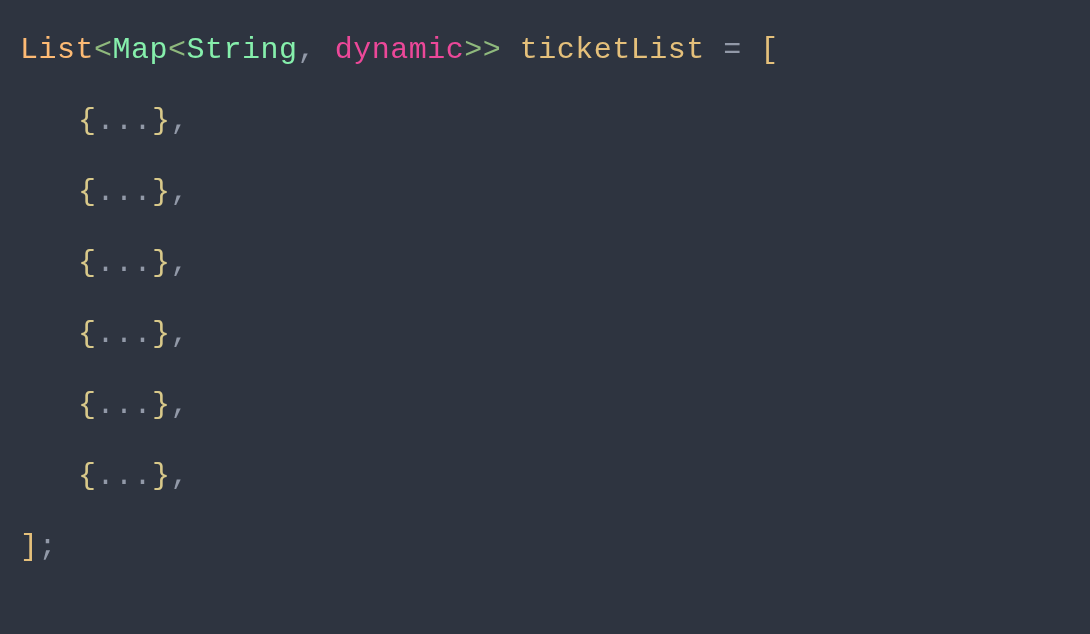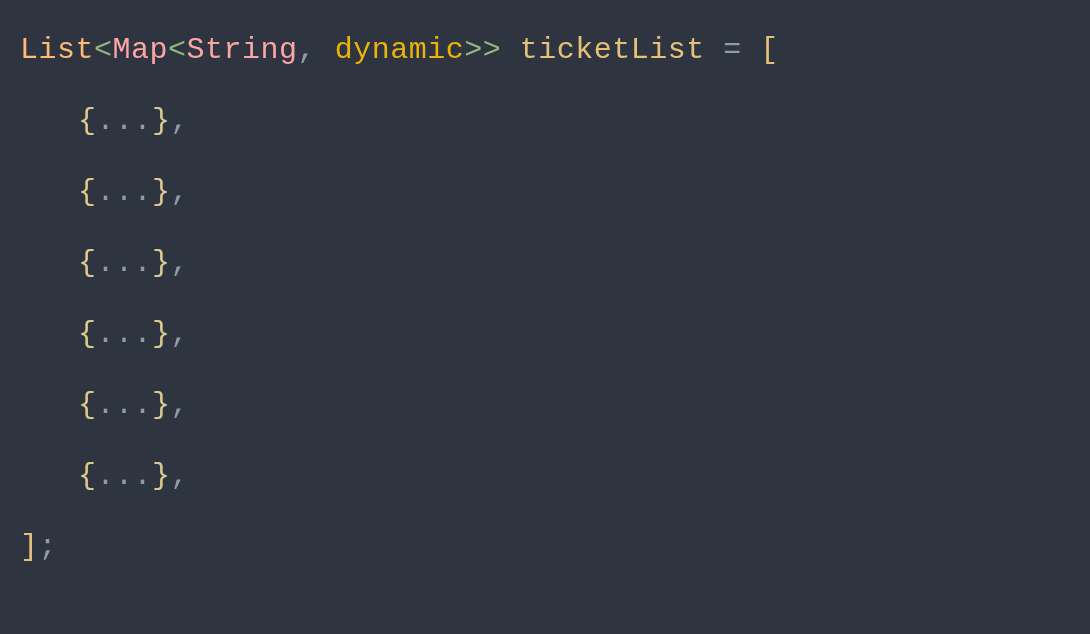--- a/index.html
+++ b/index.html
@@ -23,23 +23,23 @@
     }
     .indent {
       padding-left: 58px;
       margin-top: 26px;
     }
     .final-line {
       margin-top: 26px;
     }
     .tok-type { color: #fdba74; }
     .tok-angle { color: #8fb97d; }
-    .tok-class { color: #fca5a5; }
+    .tok-class { color: #86efac; }
     .tok-punct { color: #9299a8; }
-    .tok-keyword { color: #eab308; text-align: center; }
+    .tok-keyword { color: #ec4899; text-align: center; }
     .tok-identifier { color: #e5c07b; }
     .tok-operator { color: #9299a8; }
     .tok-bracket { color: #e5c07b; }
     .tok-brace { color: #d9c98a; }
     .tok-ellipsis { color: #9299a8; }
   </style>
 </head>
 <body>
 
 <div>

